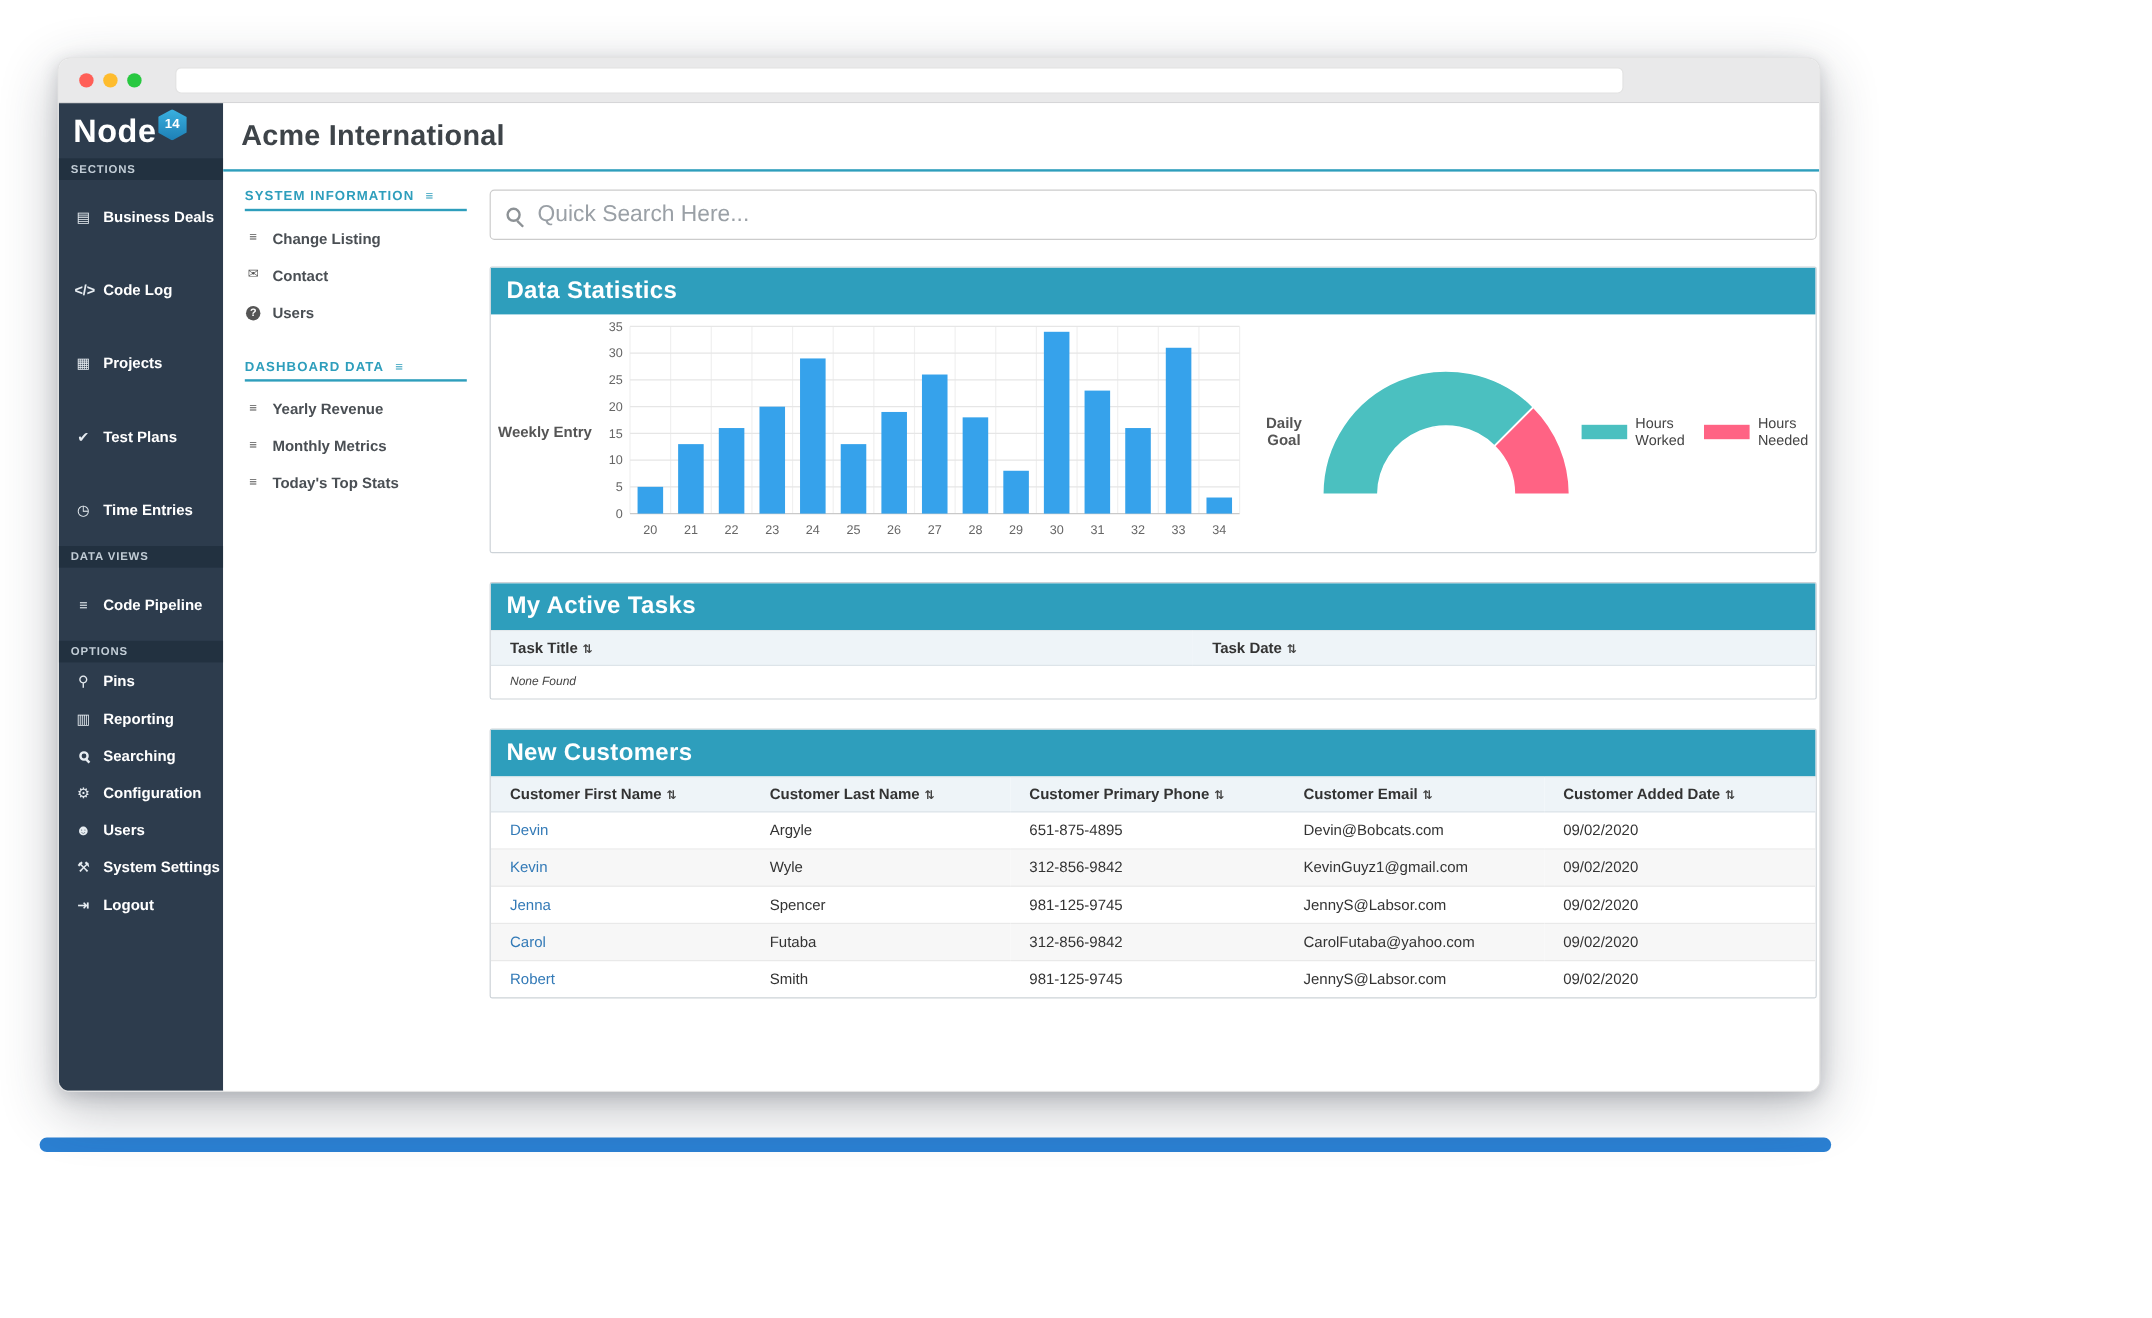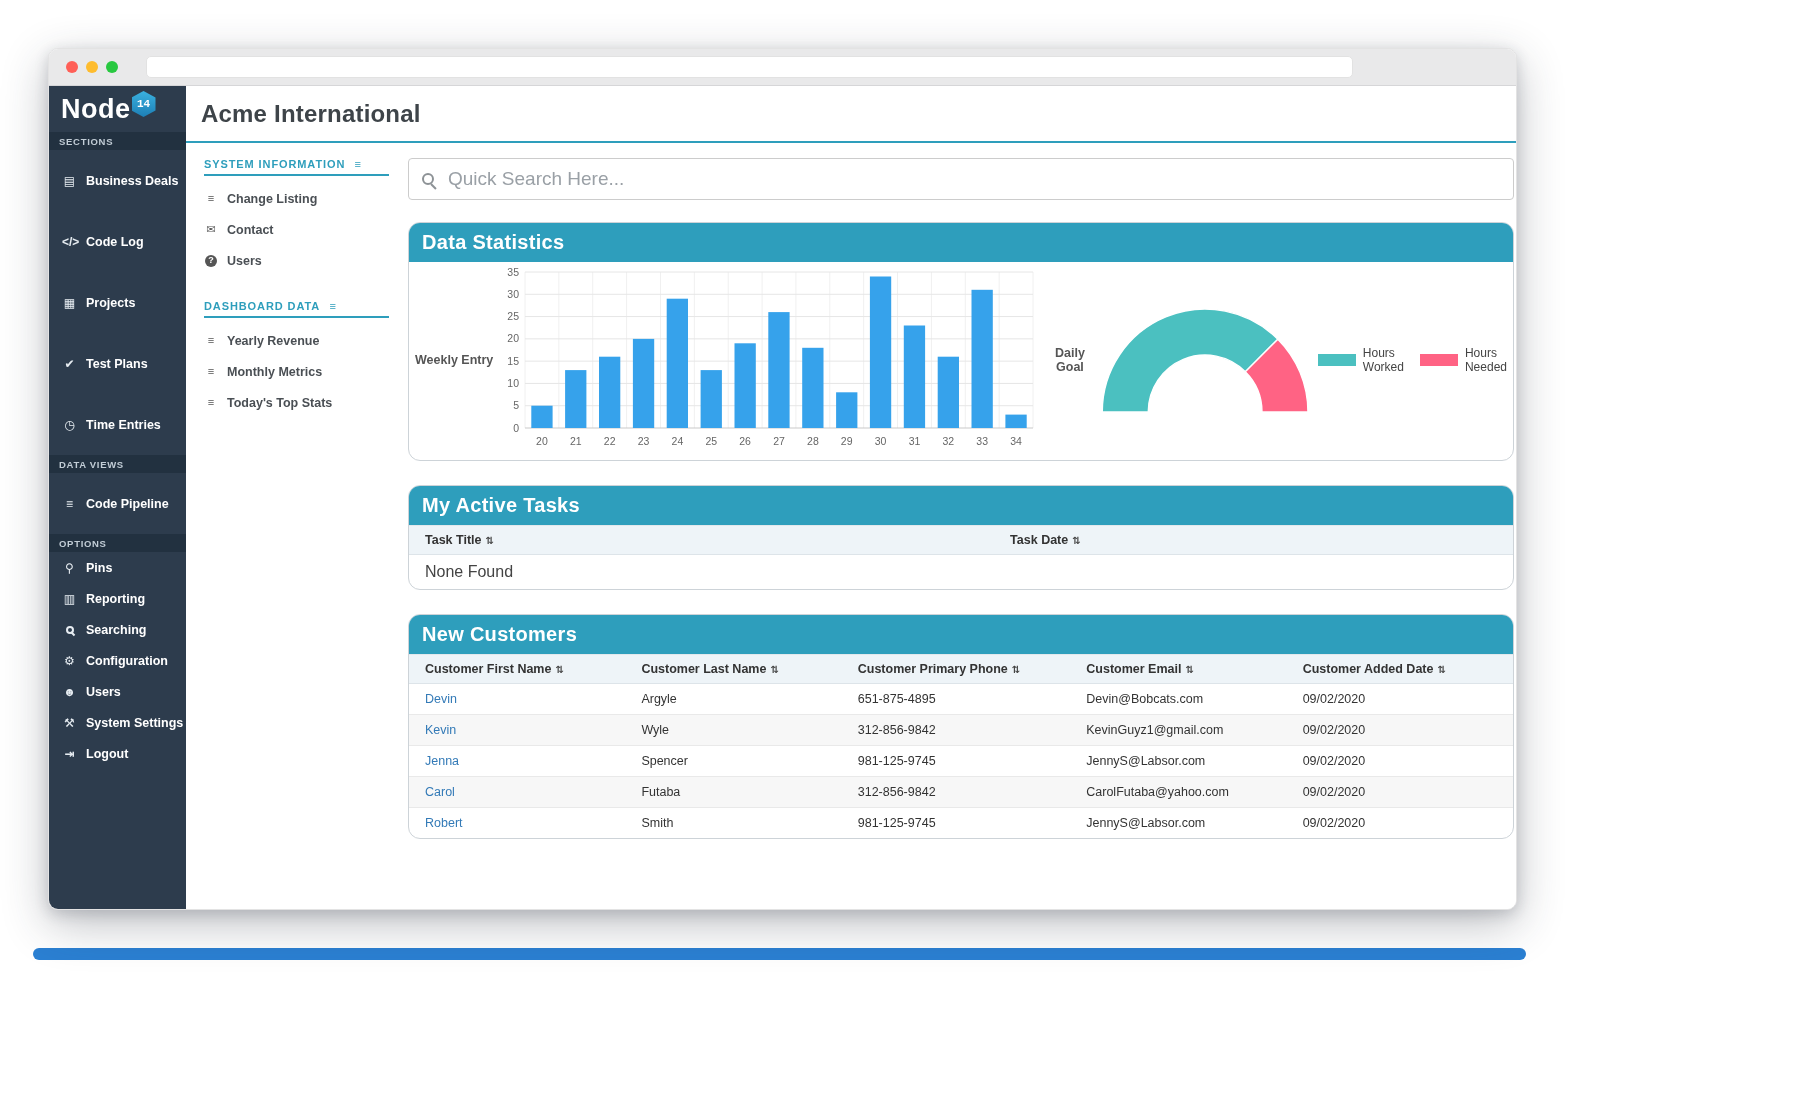--- a/index.html
+++ b/index.html
@@ -31,21 +31,21 @@
   .dot.green{background:#28c840;}
   .urlbar{flex:1;height:22px;background:#fff;border-radius:5px;border:1px solid #e2e2e2;margin-left:20px;margin-right:146px;}
   
   .app{display:flex;height:calc(100% - 37px);}
   .sidebar{width:137px;flex:none;background:var(--sidebar-bg);color:#fff;}
   .logo{height:46px;display:flex;align-items:center;padding-left:12px;cursor:pointer;}
   .logo-text{font-size:27px;font-weight:800;color:#fff;letter-spacing:.5px;line-height:1;}
   .logo-hex{width:24px;height:26px;margin-left:1px;margin-top:-10px;flex:none;
     background:linear-gradient(180deg,#3ab1e0,#1d7fb5);
     clip-path:polygon(50% 0,100% 25%,100% 75%,50% 100%,0 75%,0 25%);
-    display:flex;align-items:center;justify-content:center;font-family:Liberation Mono, monospace;}
+    display:flex;align-items:center;justify-content:center;}
   .logo-hex i{font-style:normal;color:#fff;font-size:11px;font-weight:700;}
   .strip{height:18px;background:var(--strip-bg);color:#c2cdd6;font-size:9.5px;font-weight:700;letter-spacing:.7px;display:flex;align-items:center;padding-left:10px;}
   .item{display:flex;align-items:center;gap:9px;color:#fff;font-size:12.5px;font-weight:700;padding-left:13px;cursor:pointer;}
   .item.lg{height:61px;}
   .item.sm{height:31px;}
   .ic{width:15px;flex:none;text-align:center;font-size:12px;color:#e7edf2;font-style:normal;line-height:1;}
   
   .right{flex:1;display:flex;flex-direction:column;background:#fff;min-width:0;}
   .page-header{height:57px;flex:none;display:flex;align-items:center;padding-left:15px;border-bottom:2px solid var(--accent);}
   .page-header h1{margin:0;font-size:24px;font-weight:700;color:#3e4449;letter-spacing:.2px;}
@@ -61,41 +61,41 @@
   .qmark{width:12px;height:12px;border-radius:50%;background:#555;color:#fff;font-size:9px;font-weight:700;display:inline-flex;align-items:center;justify-content:center;}
   
   .main{flex:1;min-width:0;padding:15px 2px 0 2px;}
   .searchbox{height:42px;border:1px solid #ccc;border-radius:4px;background:#fff;display:flex;align-items:center;padding:0 13px;gap:12px;margin-bottom:22px;}
   .searchbox input{border:none;outline:none;flex:1;font-size:19px;color:#737373;font-family:inherit;background:transparent;}
   .searchbox input::placeholder{color:#9aa0a6;}
   .mag{display:inline-block;position:relative;width:12px;height:12px;border:2px solid #8d9296;border-radius:50%;flex:none;}
   .mag::after{content:"";position:absolute;width:7px;height:2px;background:#8d9296;right:-6px;bottom:-2px;transform:rotate(45deg);transform-origin:left center;}
   .mag.sm{width:8px;height:8px;border-color:currentColor;}
   .mag.sm::after{width:5px;right:-4px;bottom:-1px;background:currentColor;}
-  .panel{border:1px solid #cdd3d8;border-radius:12px;background:#fff;margin-bottom:24px;overflow:hidden;}
+  .panel{border:1px solid #cdd3d8;border-radius:2px;background:#fff;margin-bottom:24px;overflow:hidden;}
   .panel-head{background:var(--accent);color:#fff;font-size:20px;font-weight:700;padding:8px 13px;letter-spacing:.3px;}
   
   .stats{display:flex;padding:2px 6px 8px 6px;}
   .chart-box{display:flex;align-items:center;}
   .chart-box.left{width:58%;}
   .chart-box.rightc{width:42%;}
   .chart-title{font-size:12.5px;font-weight:700;color:#555;text-align:center;margin:6px 0 2px;}
   #bar-chart{display:block;width:546px;height:188px;}
   #donut-chart{display:block;width:320px;height:157px;margin-top:1px;}
   .legend{display:flex;justify-content:center;align-items:center;gap:16px;margin-top:4px;}
   .legend-item{display:flex;align-items:center;gap:7px;font-size:12px;color:#444;cursor:pointer;}
   .swatch{width:38px;height:12px;flex:none;}
   
   table.tbl{width:100%;border-collapse:collapse;font-size:12.5px;color:#333;}
   table.tbl th{background:#eef4f8;border-top:1px solid #e2e8ec;border-bottom:1px solid #dde4e9;text-align:left;font-weight:700;padding:7px 6px 7px 16px;cursor:pointer;white-space:nowrap;}
   table.tbl td{padding:8px 6px 8px 16px;border-bottom:1px solid #e9e9e9;}
   table.tbl tr:last-child td{border-bottom:none;}
   #customers-table tbody tr:nth-child(even){background:#f7f7f7;}
   .sort-icon{font-size:10px;color:#444;margin-left:4px;}
-  td.empty{font-size:16px;color:#444;}
+  td.empty{font-style:italic;font-size:10px;color:#444;}
   a.cell-link{color:var(--link);text-decoration:none;cursor:pointer;}
 </style>
 </head>
 <body>
 
 <div class="footer-bar"></div>
 
 <div class="window">
   <div class="chrome">
     <span class="dot red"></span>

